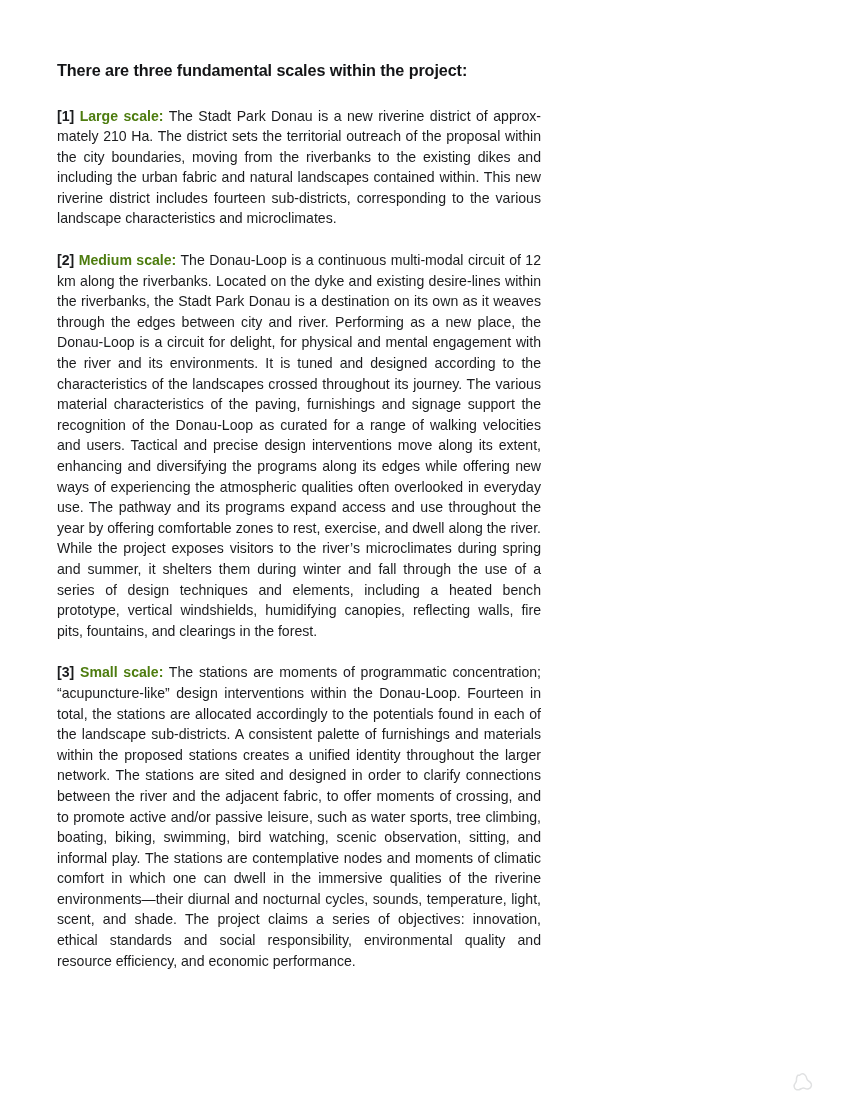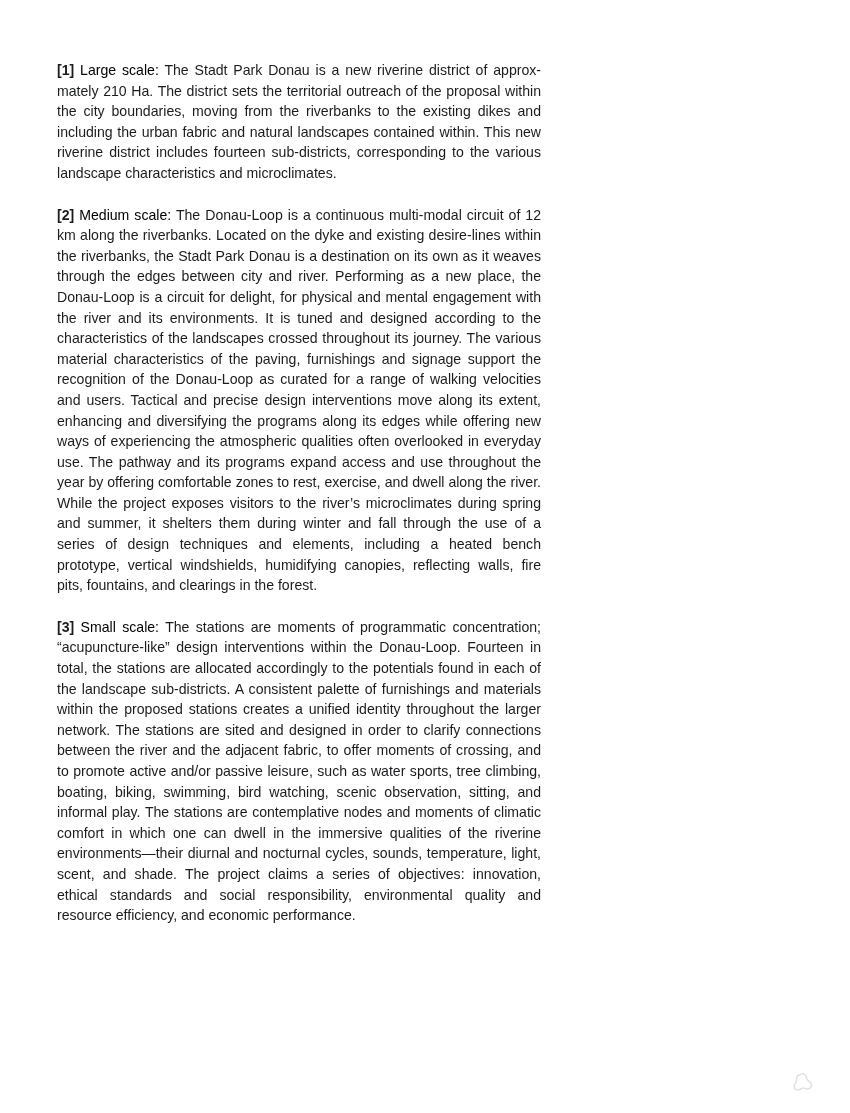--- a/index.html
+++ b/index.html
@@ -46,22 +46,22 @@
     margin: 0 0 21px 0;
     color: #1b1c1e;
     hyphens: manual;
     -webkit-hyphens: manual;
   }
   .para:last-of-type {
     margin-bottom: 12px;
   }
 
   .para .lead {
-    font-weight: normal;
-    color: #000000;
+    font-weight: bold;
+    color: #4d7c0f;
   }
 
   .para .marker {
     font-weight: bold;
   }
 
   
   .logo-watermark {
     position: absolute;
     left: 786px;
@@ -76,20 +76,21 @@
     height: 32px;
   }
 </style>
 </head>
 <body>
 
 <div class="page">
 
   <div class="content">
 
+    <h1 class="doc-heading">There are three fundamental scales within the project:</h1>
 
     <p class="para">
       <span class="marker">[1]</span><span> </span><span class="lead">Large scale:</span><span> </span><span>The Stadt Park Donau is a new riverine district of approx­mately 210 Ha. The district sets the territorial outreach of the proposal within the city boundaries, moving from the riverbanks to the existing dikes and including the urban fabric and natural landscapes contained within. This new riverine district includes fourteen sub-districts, corresponding to the various landscape characteristics and microclimates.</span>
     </p>
 
     <p class="para">
       <span class="marker">[2]</span><span> </span><span class="lead">Medium scale:</span><span> </span><span>The Donau-Loop is a continuous multi-modal circuit of 12 km along the riverbanks. Located on the dyke and existing desire-lines within the riverbanks, the Stadt Park Donau is a destination on its own as it weaves through the edges between city and river. Performing as a new place, the Donau-Loop is a circuit for delight, for physical and mental engagement with the river and its environments. It is tuned and designed according to the characteristics of the landscapes crossed throughout its journey. The various material characteristics of the paving, furnishings and signage support the recognition of the Donau-Loop as curated for a range of walking velocities and users. Tactical and precise design interventions move along its extent, enhancing and diversifying the programs along its edges while offering new ways of experiencing the atmospheric qualities often overlooked in everyday use. The pathway and its programs expand access and use throughout the year by offering comfortable zones to rest, exercise, and dwell along the river. While the project exposes visitors to the river’s microclimates during spring and summer, it shelters them during winter and fall through the use of a series of design techniques and elements, including a heated bench prototype, vertical windshields, humidifying canopies, reflecting walls, fire pits, fountains, and clearings in the forest.</span>
     </p>
 
     <p class="para">

